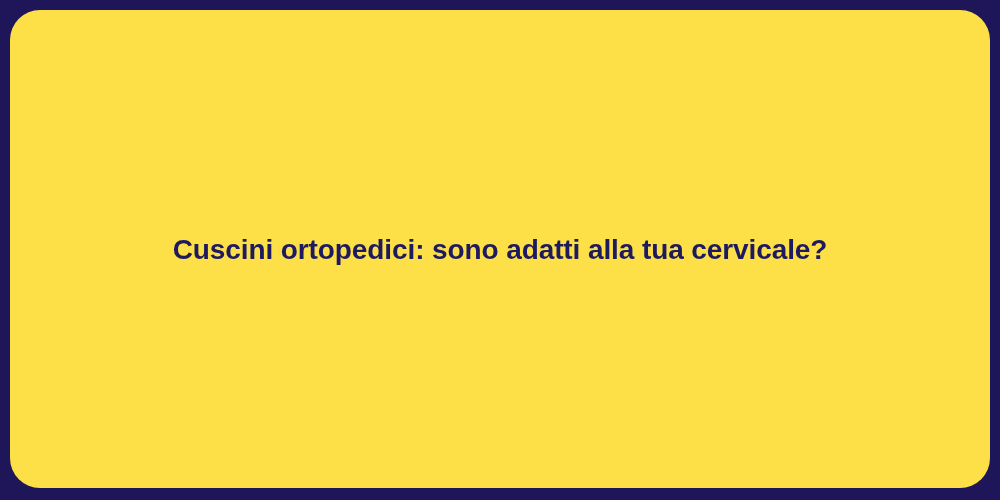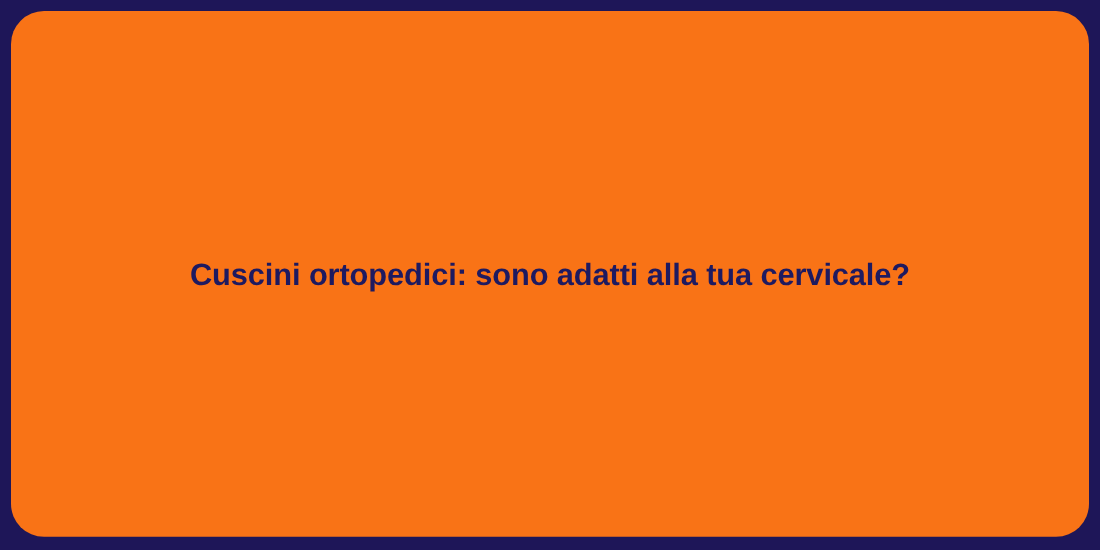--- a/index.html
+++ b/index.html
@@ -26,21 +26,21 @@
     align-items: center;
     justify-content: center;
     padding: 10px 10px 12px 10px;
   }
 
   
   .banner-card {
     box-sizing: border-box;
     width: 100%;
     height: 100%;
-    background: #f97316;
+    background: #fde047;
     border-radius: 30px;
     display: flex;
     align-items: center;
     justify-content: center;
     padding: 0 60px;
   }
 
   .banner-headline {
     margin: 0;
     color: #1E1A60;

